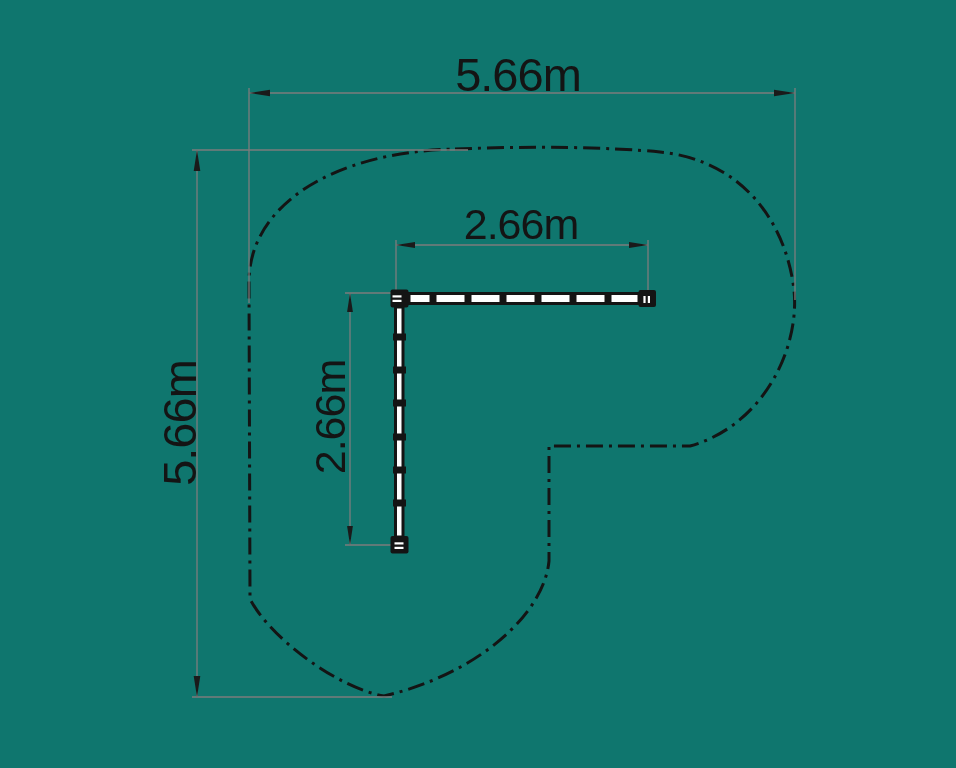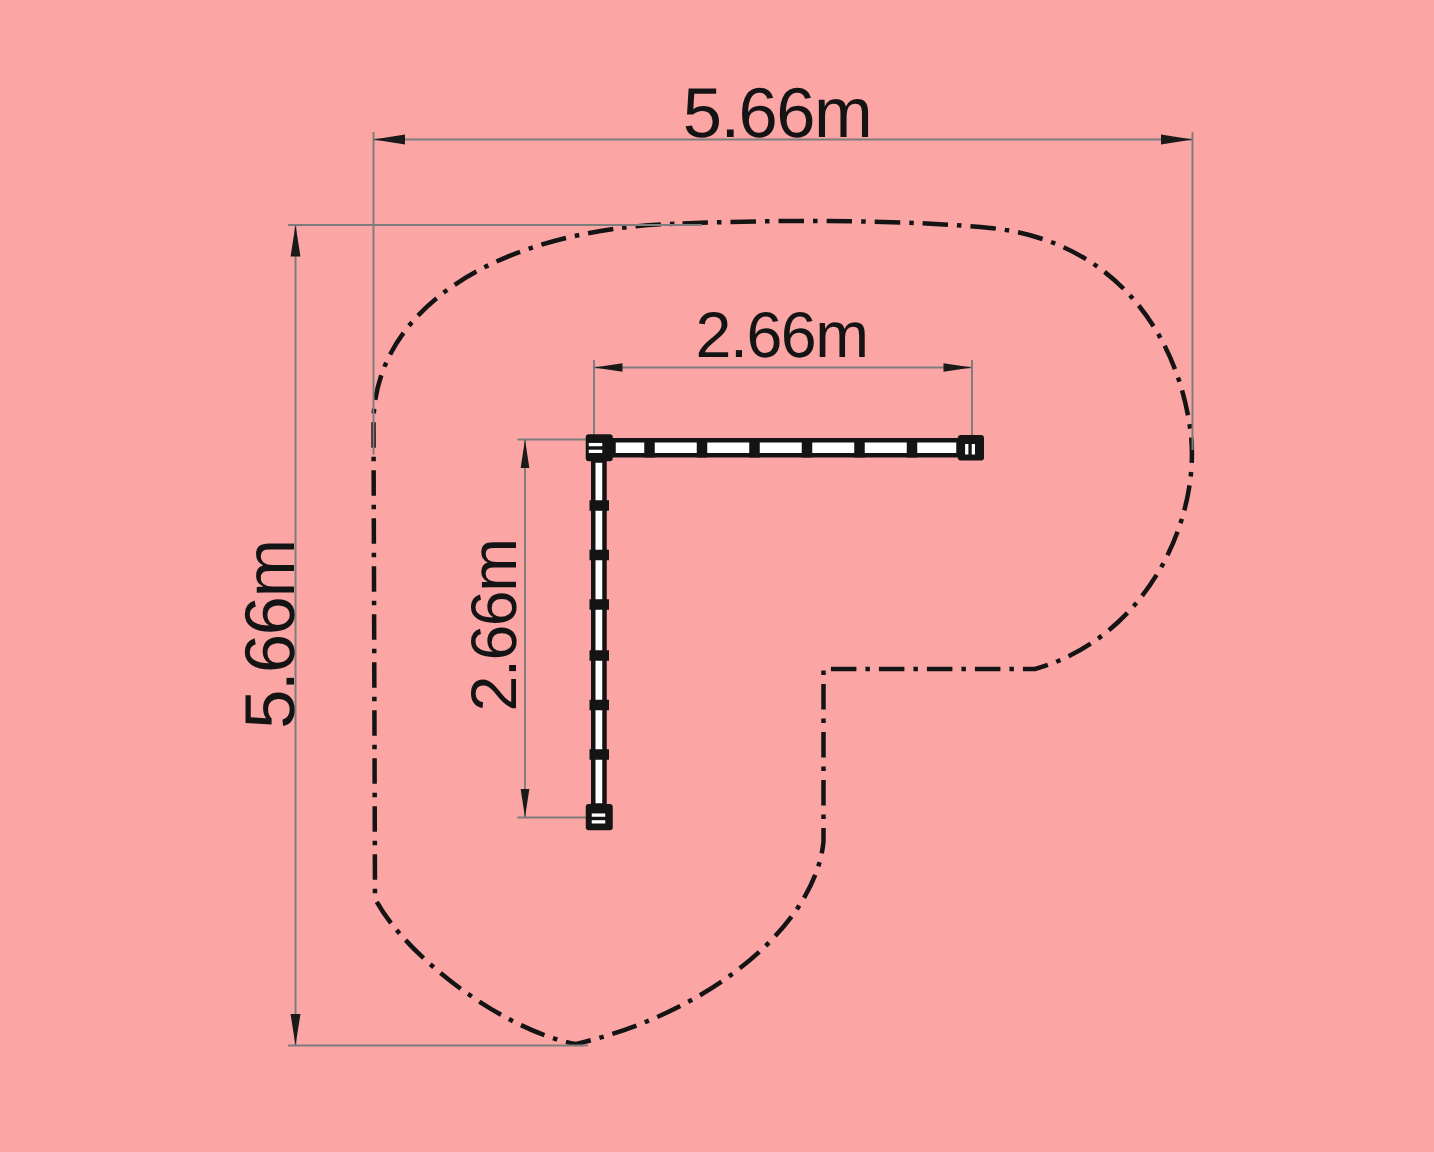--- a/index.html
+++ b/index.html
@@ -4,21 +4,21 @@
 <style>
   html, body {
     margin: 0;
     padding: 0;
     background: #ffffff;
   }
   #canvas {
     position: relative;
     width: 956px;
     height: 768px;
-    background: #fca5a5;
+    background: #0f766e;
     overflow: hidden;
     font-family: "Liberation Sans", sans-serif;
   }
   #drawing-svg {
     position: absolute;
     left: 0;
     top: 0;
   }
   .dim-label {
     position: absolute;

